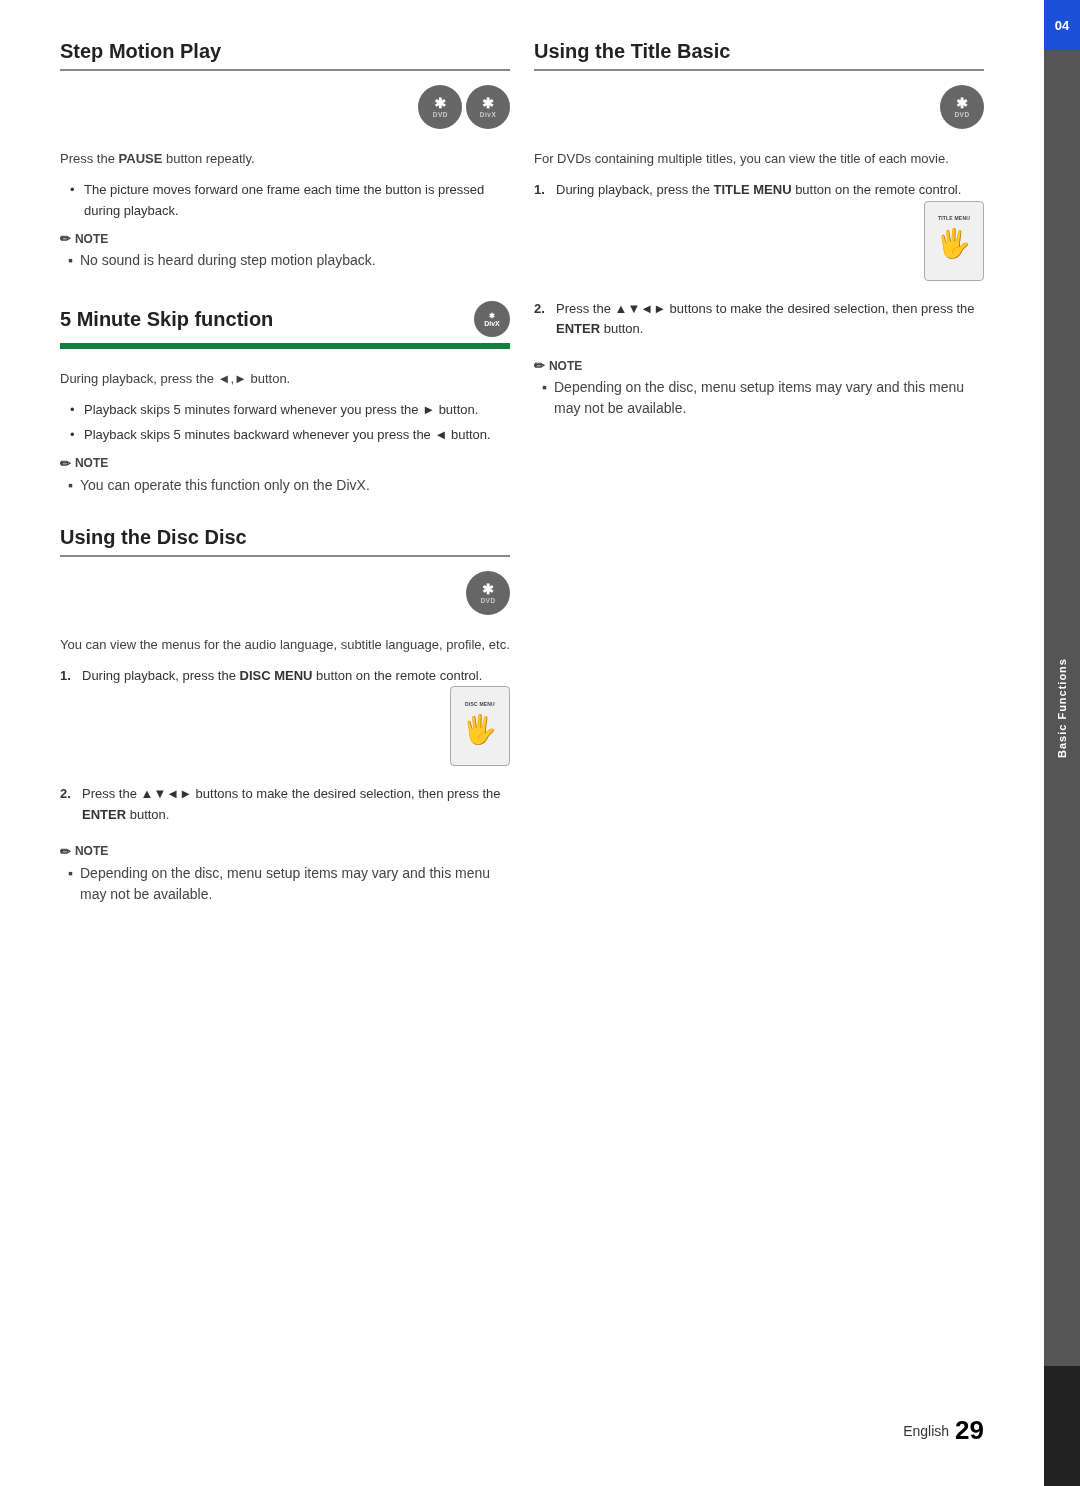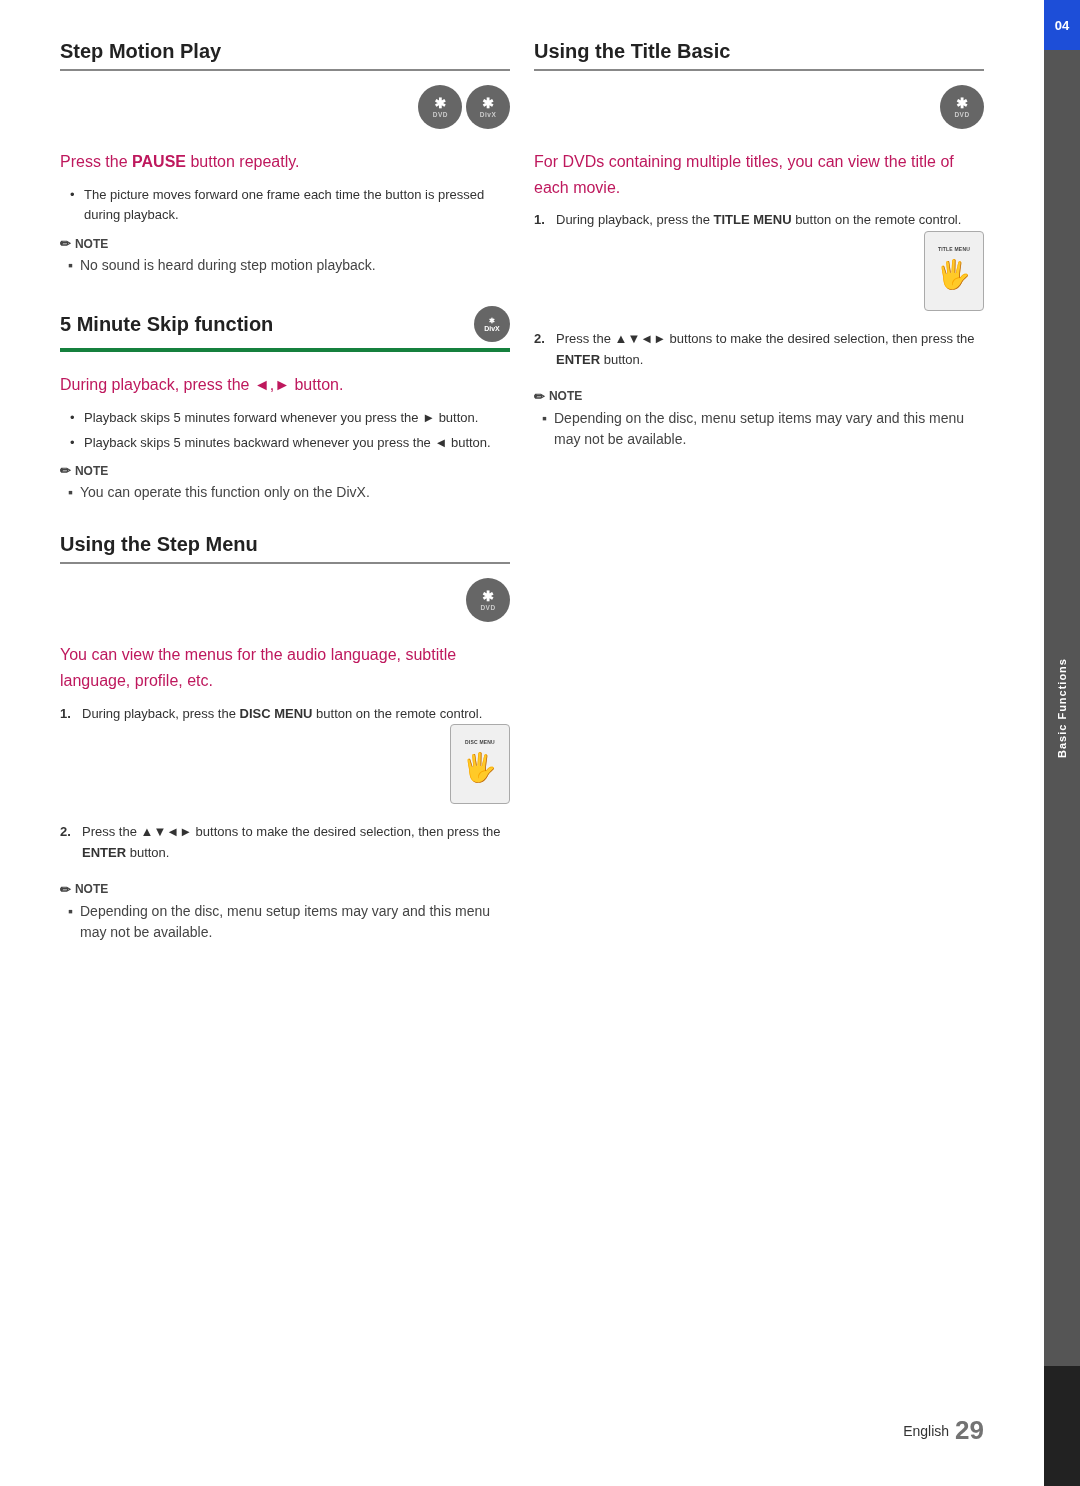--- a/index.html
+++ b/index.html
@@ -137,24 +137,24 @@
       flex-direction: column;
       align-items: center;
       justify-content: center;
       color: #fff;
       font-size: 7px;
       font-weight: bold;
     }
 
     
     .body-text {
-      font-size: 16px;
+      font-size: 13px;
       line-height: 1.6;
       margin-bottom: 10px;
-      color: #be185d;
+      color: #404040;
       margin-top: 20px;
     }
 
     .body-text b {
       font-weight: bold;
     }
 
     .bullet-list {
       margin: 6px 0 10px 10px;
     }
@@ -267,21 +267,21 @@
 
     .footer-text {
       font-size: 14px;
       color: #333;
       margin-right: 6px;
     }
 
     .footer-number {
       font-size: 26px;
       font-weight: bold;
-      color: #737373;
+      color: #000000;
     }
 
     .clearfix::after {
       content: '';
       display: table;
       clear: both;
     }
 
     .right-align-icons {
       display: flex;
@@ -337,21 +337,21 @@
           <div class="note-section">
             <div class="note-title">
               <span class="note-icon">✏</span>
               <span>NOTE</span>
             </div>
             <div class="note-text">No sound is heard during step motion playback.</div>
           </div>
         </div>
 
         <div class="section">
-          <div style="display:flex; align-items:center; gap:10px; border-bottom: 4px solid #15803d; padding-bottom:6px; margin-bottom:14px;">
+          <div style="display:flex; align-items:center; gap:10px; border-bottom: 6px solid #15803d; padding-bottom:6px; margin-bottom:14px;">
             <div class="section-title" style="border:none; padding-bottom:0; margin-bottom:0; flex:1;">5 Minute Skip function</div>
             <div class="btn-icon-small">
               <span class="star">✱</span>
               <span class="label">DivX</span>
             </div>
           </div>
 
           <p class="body-text">During playback, press the ◄,► button.</p>
 
           <div class="bullet-list">
@@ -362,21 +362,21 @@
           <div class="note-section">
             <div class="note-title">
               <span class="note-icon">✏</span>
               <span>NOTE</span>
             </div>
             <div class="note-text">You can operate this function only on the DivX.</div>
           </div>
         </div>
 
         <div class="section">
-          <div class="section-title">Using the Step Menu</div>
+          <div class="section-title">Using the Disc Disc</div>
 
           <div class="right-align-icons">
             <div class="btn-icon">
               <span class="star">✱</span>
               <span class="label">DVD</span>
             </div>
           </div>
 
           <p class="body-text">You can view the menus for the audio language, subtitle language, profile, etc.</p>
 

